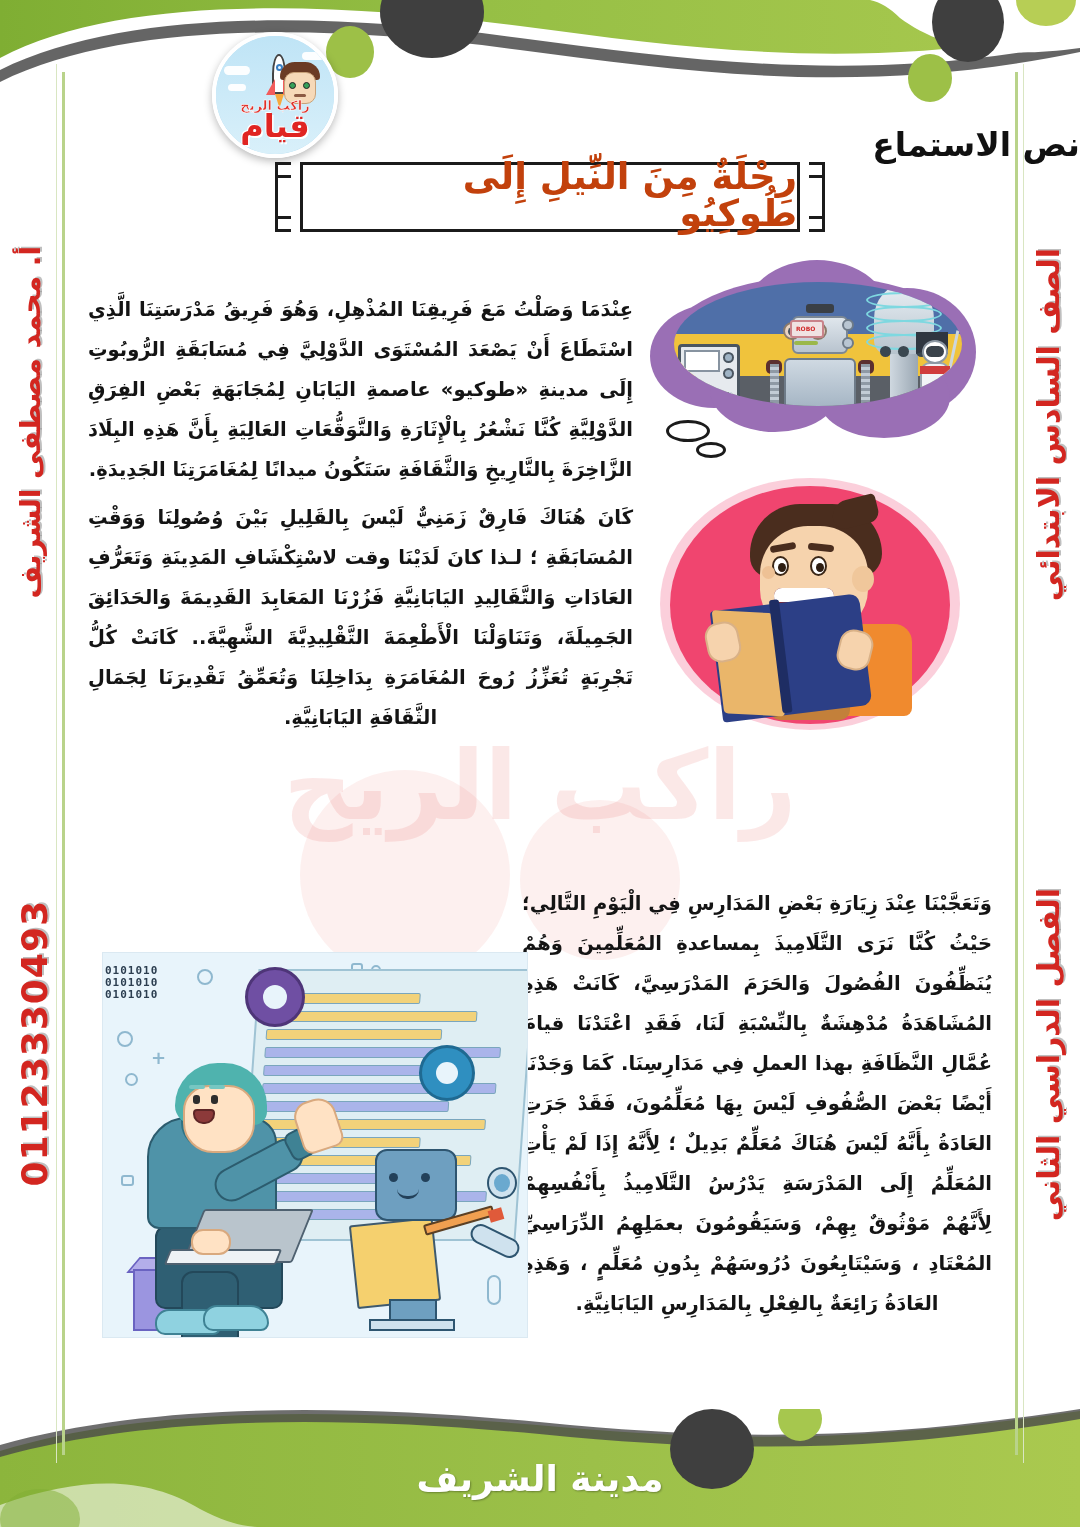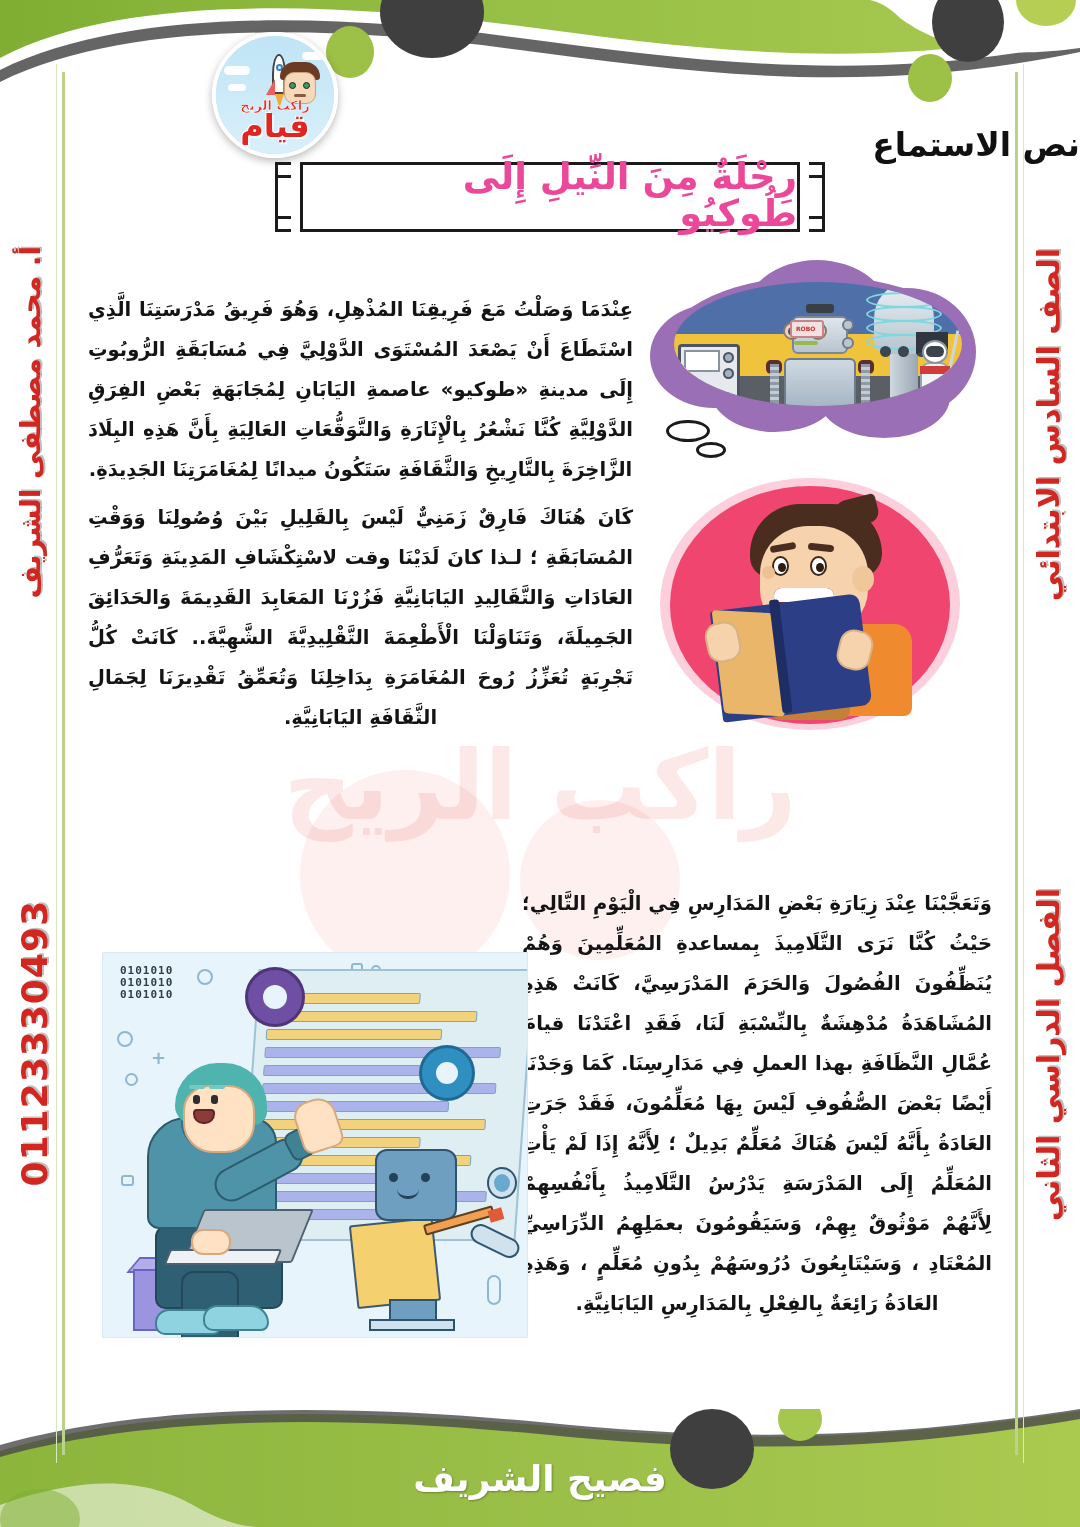--- a/index.html
+++ b/index.html
@@ -70,21 +70,21 @@
   }
   .title-frame .nub{position:absolute;width:16px;height:16px;border:3px solid #1b1b1b;background:#fff;}
   .title-frame .nub.tl{left:-28px;top:-3px;border-right:none;}
   .title-frame .nub.bl{left:-28px;bottom:-3px;border-right:none;}
   .title-frame .nub.tr{right:-28px;top:-3px;border-left:none;}
   .title-frame .nub.br{right:-28px;bottom:-3px;border-left:none;}
   .title-frame .bar-l{position:absolute;left:-28px;top:-3px;bottom:-3px;width:3px;background:#1b1b1b;}
   .title-frame .bar-r{position:absolute;right:-28px;top:-3px;bottom:-3px;width:3px;background:#1b1b1b;}
   .title-text{
     position:absolute;inset:0;display:flex;align-items:center;justify-content:center;
-    font-size:37px;font-weight:bold;color:#ec4899;line-height:1;padding-bottom:4px;margin-left:32px;
+    font-size:37px;font-weight:bold;color:#c2410c;line-height:1;padding-bottom:4px;margin-left:32px;
   }
 
   
   .side{
     position:absolute;writing-mode:vertical-rl;
     font-weight:bold;color:#d32620;white-space:nowrap;
     text-shadow:1.5px 1.5px 0 rgba(0,0,0,.25);
   }
   .side.r{right:14px;transform:rotate(180deg);}
   .side.l{left:14px;transform:rotate(180deg);}
@@ -437,21 +437,21 @@
         <div class="cover"></div>
           <div class="pg"></div>
           <div class="spine"></div>
       </div>
       <div class="hand left"></div>
       <div class="hand right"></div>
     </div>
   </div>
 
   <div id="illus-dev">
-    <div class="bin" style="left:17px;top:12px;">0101010<br>0101010<br>0101010</div>
+    <div class="bin" style="left:2px;top:12px;">0101010<br>0101010<br>0101010</div>
     <div class="bin" style="right:16px;top:24px;">010101<br>010101<br>010101</div>
     <div class="circ-o" style="left:94px;top:16px;width:16px;height:16px;"></div>
     <div class="circ-o" style="left:14px;top:78px;width:16px;height:16px;"></div>
     <div class="circ-o" style="left:22px;top:120px;width:13px;height:13px;"></div>
     <div class="circ-o" style="right:46px;top:70px;width:14px;height:14px;"></div>
     <div class="circ-o" style="left:62px;top:318px;width:13px;height:13px;"></div>
     <div class="sq-o" style="left:18px;top:222px;width:13px;height:11px;"></div>
     <div class="sq-o" style="left:34px;top:324px;width:14px;height:32px;border-radius:7px;"></div>
     <div class="sq-o" style="right:18px;top:100px;width:14px;height:32px;border-radius:7px;"></div>
     <div class="sq-o" style="right:26px;top:322px;width:14px;height:30px;border-radius:7px;"></div>
@@ -517,15 +517,15 @@
         <div class="eye b"></div>
       <div class="smile"></div>
       <div class="earpc"></div>
         <div class="earpc2"></div>
       <div class="armr"></div>
       <div class="pencil"></div>
       <div class="pencil-tip"></div>
     </div>
   </div>
 
-  <div class="footer-text">فصيح الشريف</div>
+  <div class="footer-text">مدينة الشريف</div>
 
 </div>
 
 </body></html>

